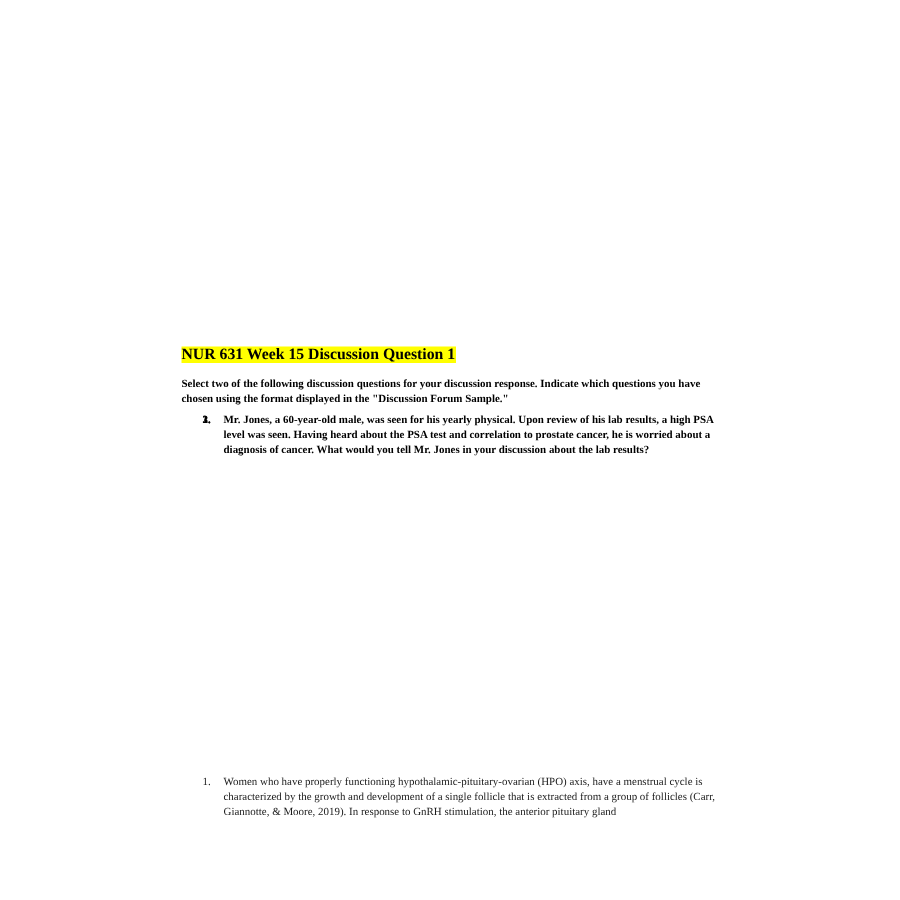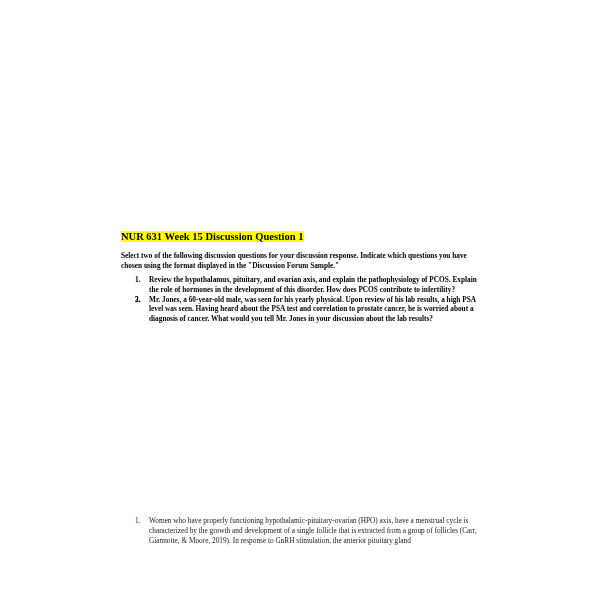--- a/index.html
+++ b/index.html
@@ -84,21 +84,20 @@
 
   <div class="title">
     <span>NUR 631 Week 15 Discussion Question 1</span>
   </div>
 
   <div class="intro">Select two of the following discussion questions for your discussion response. Indicate which questions you have chosen using the format displayed in the "Discussion Forum Sample."</div>
 
   <ol class="qlist">
     <li>
       <span class="num">1.</span>
-      <span>Review the hypothalamus, pituitary, and ovarian axis, and explain the pathophysiology of PCOS. Explain the role of hormones in the development of this disorder. How does PCOS contribute to infertility?</span>
     </li>
     <li>
       <span class="num">2.</span>
     </li>
     <li>
       <span class="num">3.</span>
       <span>Mr. Jones, a 60-year-old male, was seen for his yearly physical. Upon review of his lab results, a high PSA level was seen. Having heard about the PSA test and correlation to prostate cancer, he is worried about a diagnosis of cancer. What would you tell Mr. Jones in your discussion about the lab results?</span>
     </li>
   </ol>
 

